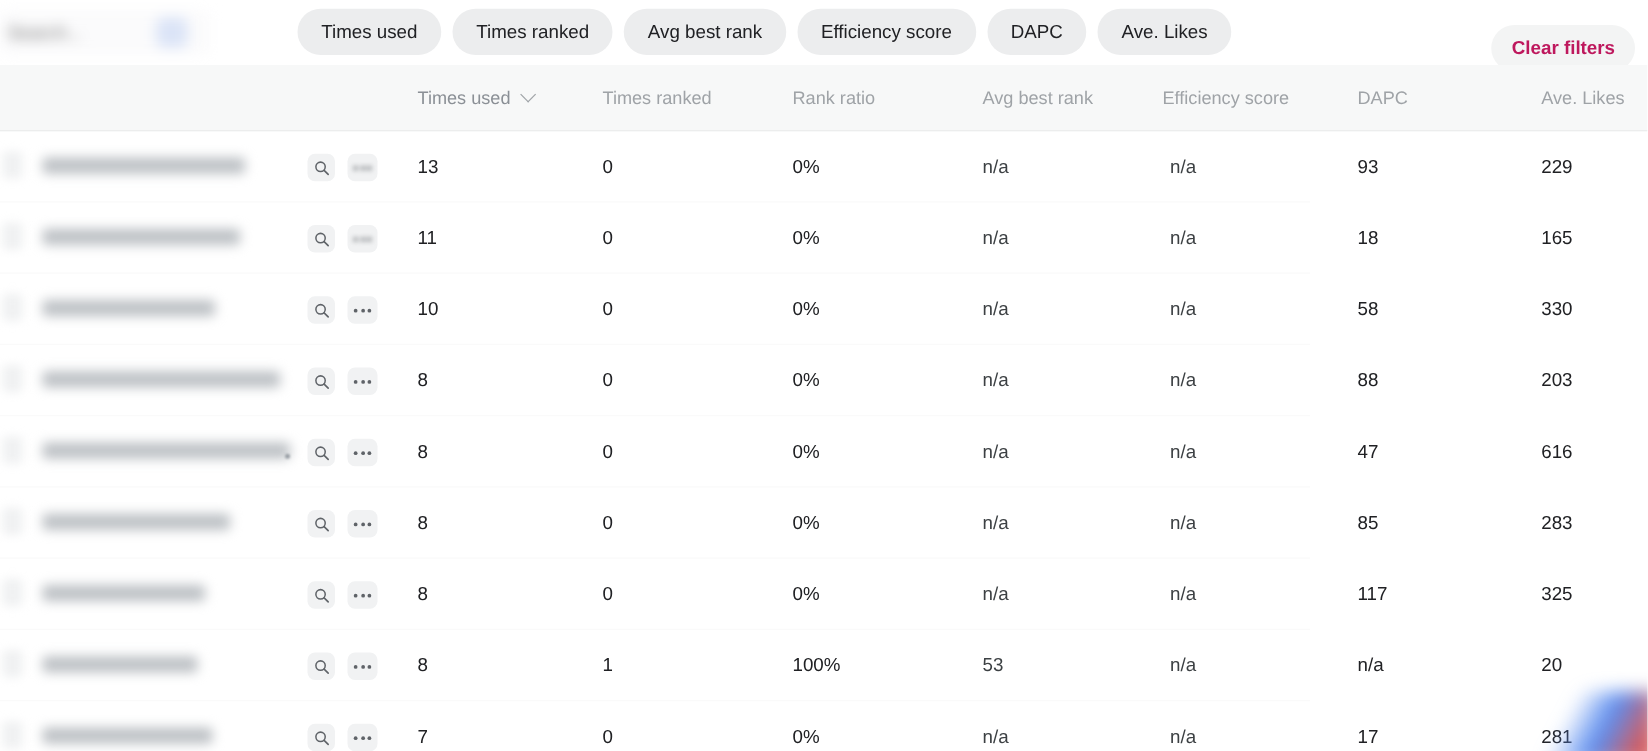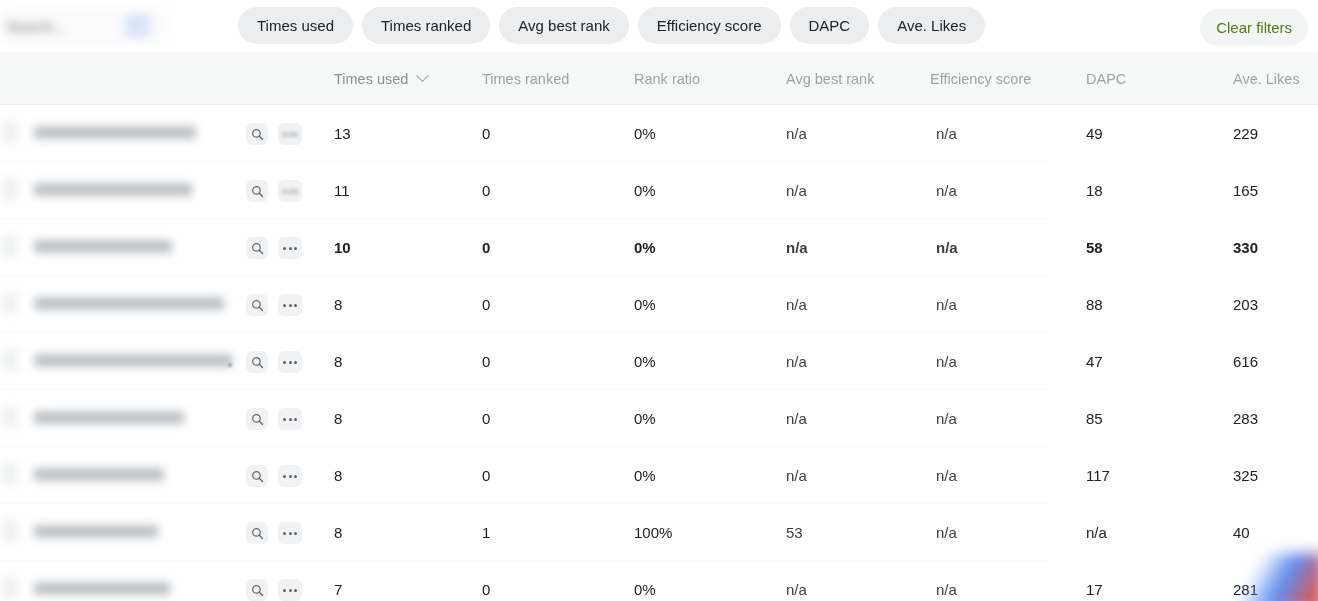--- a/index.html
+++ b/index.html
@@ -51,31 +51,32 @@
     border: none;
     display: flex; align-items: center; justify-content: center;
     font-family: "Liberation Sans", sans-serif;
     font-size: 15px;
     color: #202124;
     white-space: nowrap;
     cursor: pointer;
   }
 
   .clear-filters {
-    position: absolute; right: 10px; top: 9px;
+    position: absolute; right: 10px; top: 20px;
     height: 37px; padding: 0 16px;
     border-radius: 19px;
     background: #f3f4f4;
     border: none;
     font-family: "Liberation Sans", sans-serif;
     font-size: 15px;
-    color: #4d7c0f;
+    color: #be185d;
     display: flex; align-items: center;
     white-space: nowrap;
     cursor: default;
+    font-weight: bold;
   }
 
   
   .table { position: absolute; left: 0; top: 52px; width: 1318px; height: 549px; }
 
   .thead {
     position: relative;
     height: 53px;
     background: #f7f8f8;
     border-bottom: 1px solid #eceded;
@@ -234,21 +235,21 @@
               <i></i>
               <i></i>
               <i></i>
             </span>
           </button>
           <div class="cell c-used">13</div>
           <div class="cell c-ranked">0</div>
           <div class="cell c-ratio">0%</div>
           <div class="cell c-abr na">n/a</div>
           <div class="cell c-eff na">n/a</div>
-          <div class="cell c-dapc">49</div>
+          <div class="cell c-dapc">93</div>
           <div class="cell c-likes">229</div>
         </div>
         <div class="row" style="top: 57px; padding-left: 44px;">
           <div class="rank-chip"></div>
           <div class="name" style="width:158px">
             <span style="display:block;width:100%;height:13px;background:#bdc1c5;border-radius:3px"></span>
           </div>
           <button class="icon-btn btn-search">
             <svg width="13" height="13" viewBox="0 0 16 16">
               <circle cx="6.7" cy="6.7" r="4.6" fill="none" stroke="#5f6368" stroke-width="1.5"></circle>
@@ -263,21 +264,21 @@
             </span>
           </button>
           <div class="cell c-used">11</div>
           <div class="cell c-ranked">0</div>
           <div class="cell c-ratio">0%</div>
           <div class="cell c-abr na">n/a</div>
           <div class="cell c-eff na">n/a</div>
           <div class="cell c-dapc">18</div>
           <div class="cell c-likes">165</div>
         </div>
-        <div class="row" style="top: 114px; font-weight: bold;">
+        <div class="row" style="top: 114px;">
           <div class="rank-chip"></div>
           <div class="name" style="width:138px">
             <span style="display:block;width:100%;height:13px;background:#bdc1c5;border-radius:3px"></span>
           </div>
           <button class="icon-btn btn-search">
             <svg width="13" height="13" viewBox="0 0 16 16">
               <circle cx="6.7" cy="6.7" r="4.6" fill="none" stroke="#5f6368" stroke-width="1.5"></circle>
               <line x1="10.2" y1="10.2" x2="14.2" y2="14.2" stroke="#5f6368" stroke-width="1.6" stroke-linecap="round"></line>
             </svg>
           </button>
@@ -418,21 +419,21 @@
               <i></i>
               <i></i>
             </span>
           </button>
           <div class="cell c-used">8</div>
           <div class="cell c-ranked">1</div>
           <div class="cell c-ratio">100%</div>
           <div class="cell c-abr na">53</div>
           <div class="cell c-eff na">n/a</div>
           <div class="cell c-dapc">n/a</div>
-          <div class="cell c-likes">40</div>
+          <div class="cell c-likes">20</div>
         </div>
         <div class="row" style="top: 456px;">
           <div class="rank-chip"></div>
           <div class="name" style="width:136px">
             <span style="display:block;width:100%;height:13px;background:#bdc1c5;border-radius:3px"></span>
           </div>
           <button class="icon-btn btn-search">
             <svg width="13" height="13" viewBox="0 0 16 16">
               <circle cx="6.7" cy="6.7" r="4.6" fill="none" stroke="#5f6368" stroke-width="1.5"></circle>
               <line x1="10.2" y1="10.2" x2="14.2" y2="14.2" stroke="#5f6368" stroke-width="1.6" stroke-linecap="round"></line>

